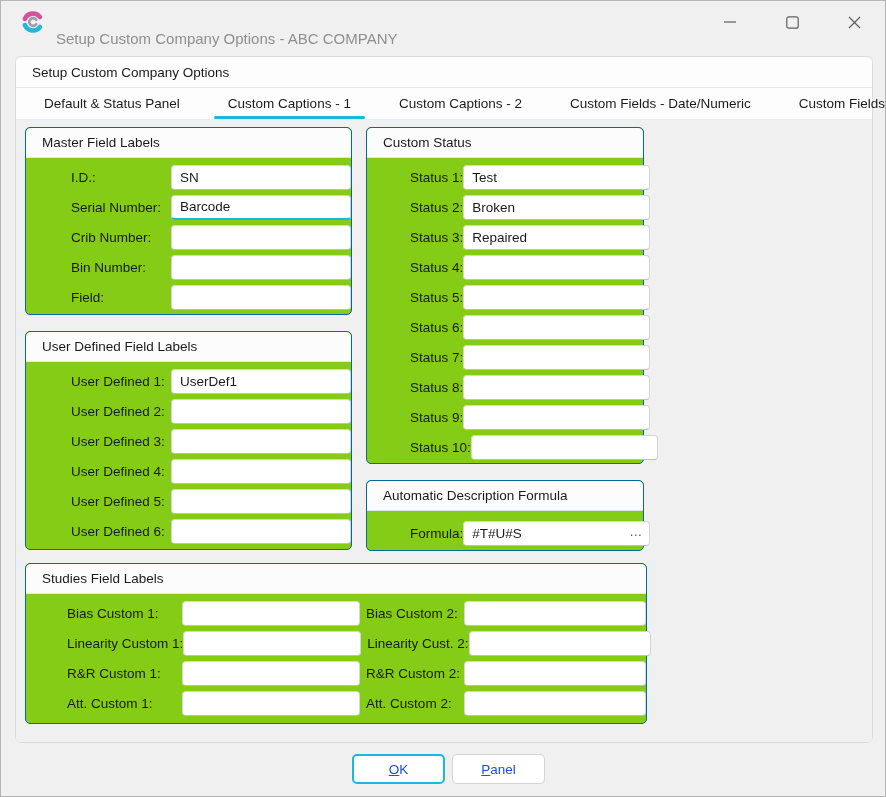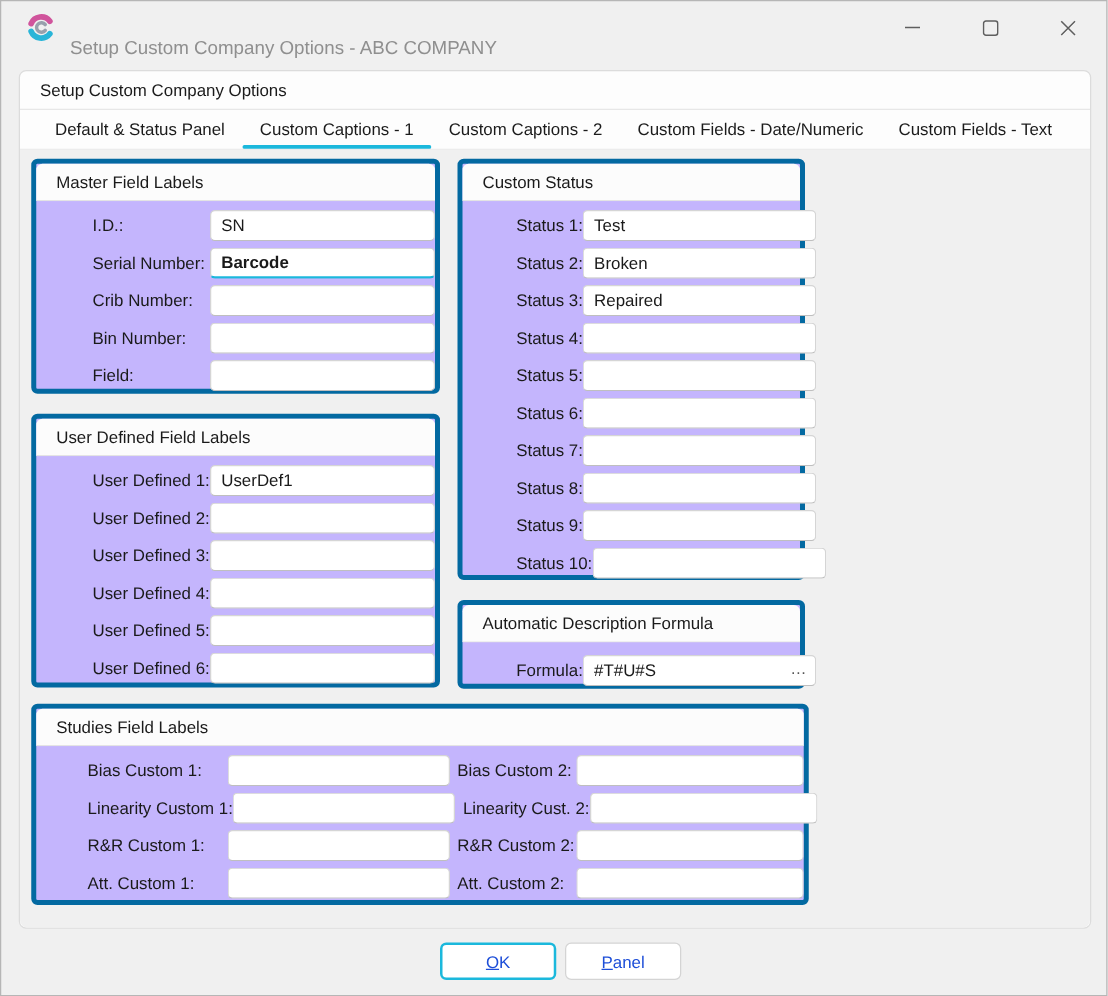--- a/index.html
+++ b/index.html
@@ -32,53 +32,53 @@
   .outerbox {
     position:absolute; left:14px; top:55px; width:858px; height:687px;
     background:#fdfdfd; border:1px solid #dcdcdc; border-radius:6px;
   }
   .panel-header {
     height:31px; display:flex; align-items:center; padding-left:16px;
     border-bottom:1px solid #e7e7e7; font-size:13.5px; color:#1a1a1a;
   }
   .tabstrip {
     height:32px; display:flex; align-items:stretch; padding-left:14px;
-    border-bottom:1px solid #ececec; background:#fdfdfd;
+    border-bottom:1px solid #ececec; background:#fdfdfd;gap:20px;
   }
   .tab {
     position:relative; display:flex; align-items:center; padding:0 14px;
     font-size:13.5px; color:#1b1b1b; white-space:nowrap; cursor:default;
   }
   .tab.selected::after {
     content:""; position:absolute; left:0; right:0; bottom:0; height:3px;
     background:var(--accent); border-radius:2px;
   }
   .page {
     position:relative; height:622px; background:#f0f0f0;
     border-radius:0 0 6px 6px;
   }
 
   
   .group {
-    position:absolute; background:#c4b5fd; border:4px solid #0369a1; border-radius:5px;
+    position:absolute; background:#84cc16; border:1px solid #0369a1; border-radius:5px;
   }
   .group-header {
     height:30px; background:#fcfcfc; border-bottom:1px solid #e4e4e4;
     border-radius:5px 5px 0 0; display:flex; align-items:center; padding-left:16px;
     font-size:13.5px; color:#1a1a1a;
   }
   .group-body { padding-top:4px; }
   .row { display:flex; align-items:center; height:30px; padding-left:16px; }
   .lbl { font-size:13.5px; color:#1a1a1a; white-space:nowrap;margin-left:29px; }
   .inp {
     height:25px; background:#fff; border:1px solid #d5d5d5; border-bottom-color:#bfbfbf;
     border-radius:4px; font-family:"Liberation Sans", sans-serif; font-size:13.5px;
     color:#1a1a1a; padding:0 8px; outline:none;
   }
-  .inp.focused { border-color:#cfcfcf; border-bottom:2px solid var(--accent);font-weight:bold; }
+  .inp.focused { border-color:#cfcfcf; border-bottom:2px solid var(--accent); }
 
   
   .g-master   { left:9px;   top:7px;   width:327px; height:188px; }
   .g-userdef  { left:9px;   top:211px; width:327px; height:219px; }
   .g-status   { left:350px; top:7px;   width:278px; height:337px; }
   .g-formula  { left:350px; top:360px; width:278px; height:71px; }
   .g-studies  { left:9px;   top:443px; width:622px; height:161px; }
 
   .g-master .lbl, .g-userdef .lbl { width:121px; }
   .g-master .inp, .g-userdef .inp { width:180px; }

